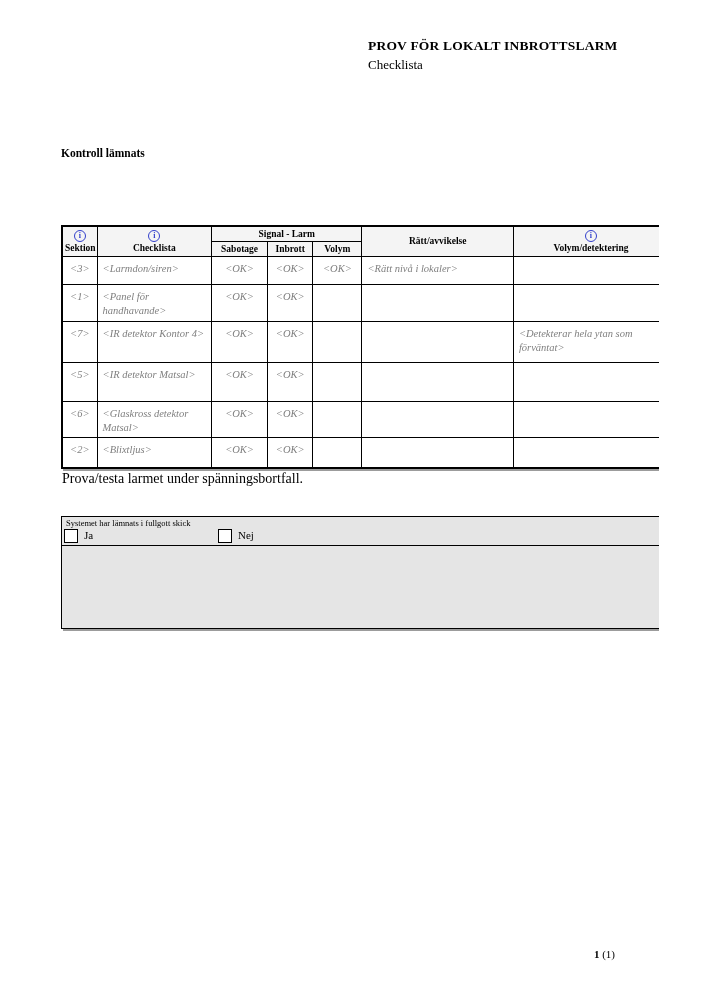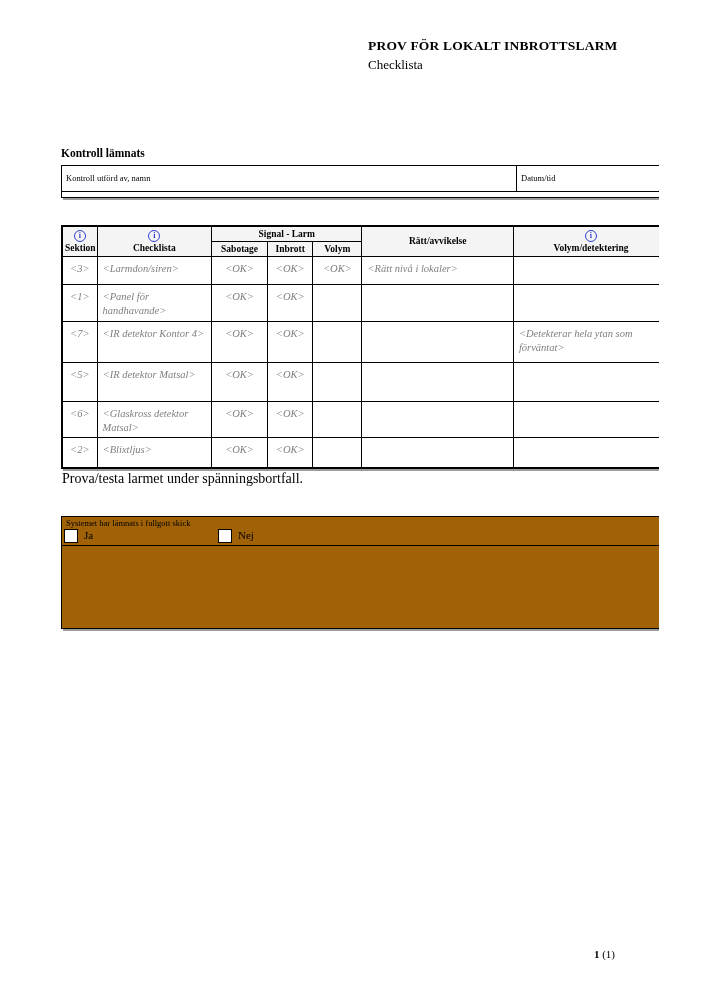--- a/index.html
+++ b/index.html
@@ -91,21 +91,21 @@
 
   
   .note { position: absolute; left: 62px; top: 471px; font-size: 14px; }
 
   
   .sbox {
     position: absolute; left: 61px; top: 516px;
     width: 609px; height: 111px;
     border: 1px solid #000;
     box-shadow: 2px 2px 0 #9c9c9c;
-    background: #a16207;
+    background: #e5e5e5;
   }
   .sbox-top {
     position: absolute; left: 0; top: 0; right: 0; height: 28px;
     border-bottom: 1px solid #000;
   }
   .sbox-top .small-label { position: absolute; left: 4px; top: 1px; }
   .checkbox {
     position: absolute; top: 12px;
     width: 12px; height: 12px;
     border: 1px solid #000;
@@ -133,30 +133,20 @@
 <body>
 
 <div class="page">
 
   <div class="title-block">
     <div class="doc-title">PROV FÖR LOKALT INBROTTSLARM</div>
     <div class="doc-subtitle">Checklista</div>
   </div>
 
   <div class="kontroll-heading">Kontroll lämnats</div>
-  <div class="kbox">
-    <div class="kbox-row">
-      <div class="kbox-cell kbox-cell-name">
-        <span class="small-label">Kontroll utförd av, namn</span>
-      </div>
-      <div class="kbox-cell kbox-cell-date">
-        <span class="small-label">Datum/tid</span>
-      </div>
-    </div>
-  </div>
 
   <table class="checklist">
     <colgroup>
       <col style="width:35px">
         <col style="width:114px">
         <col style="width:56px">
       <col style="width:45px">
         <col style="width:49px">
         <col style="width:151px">
         <col style="width:155px">

